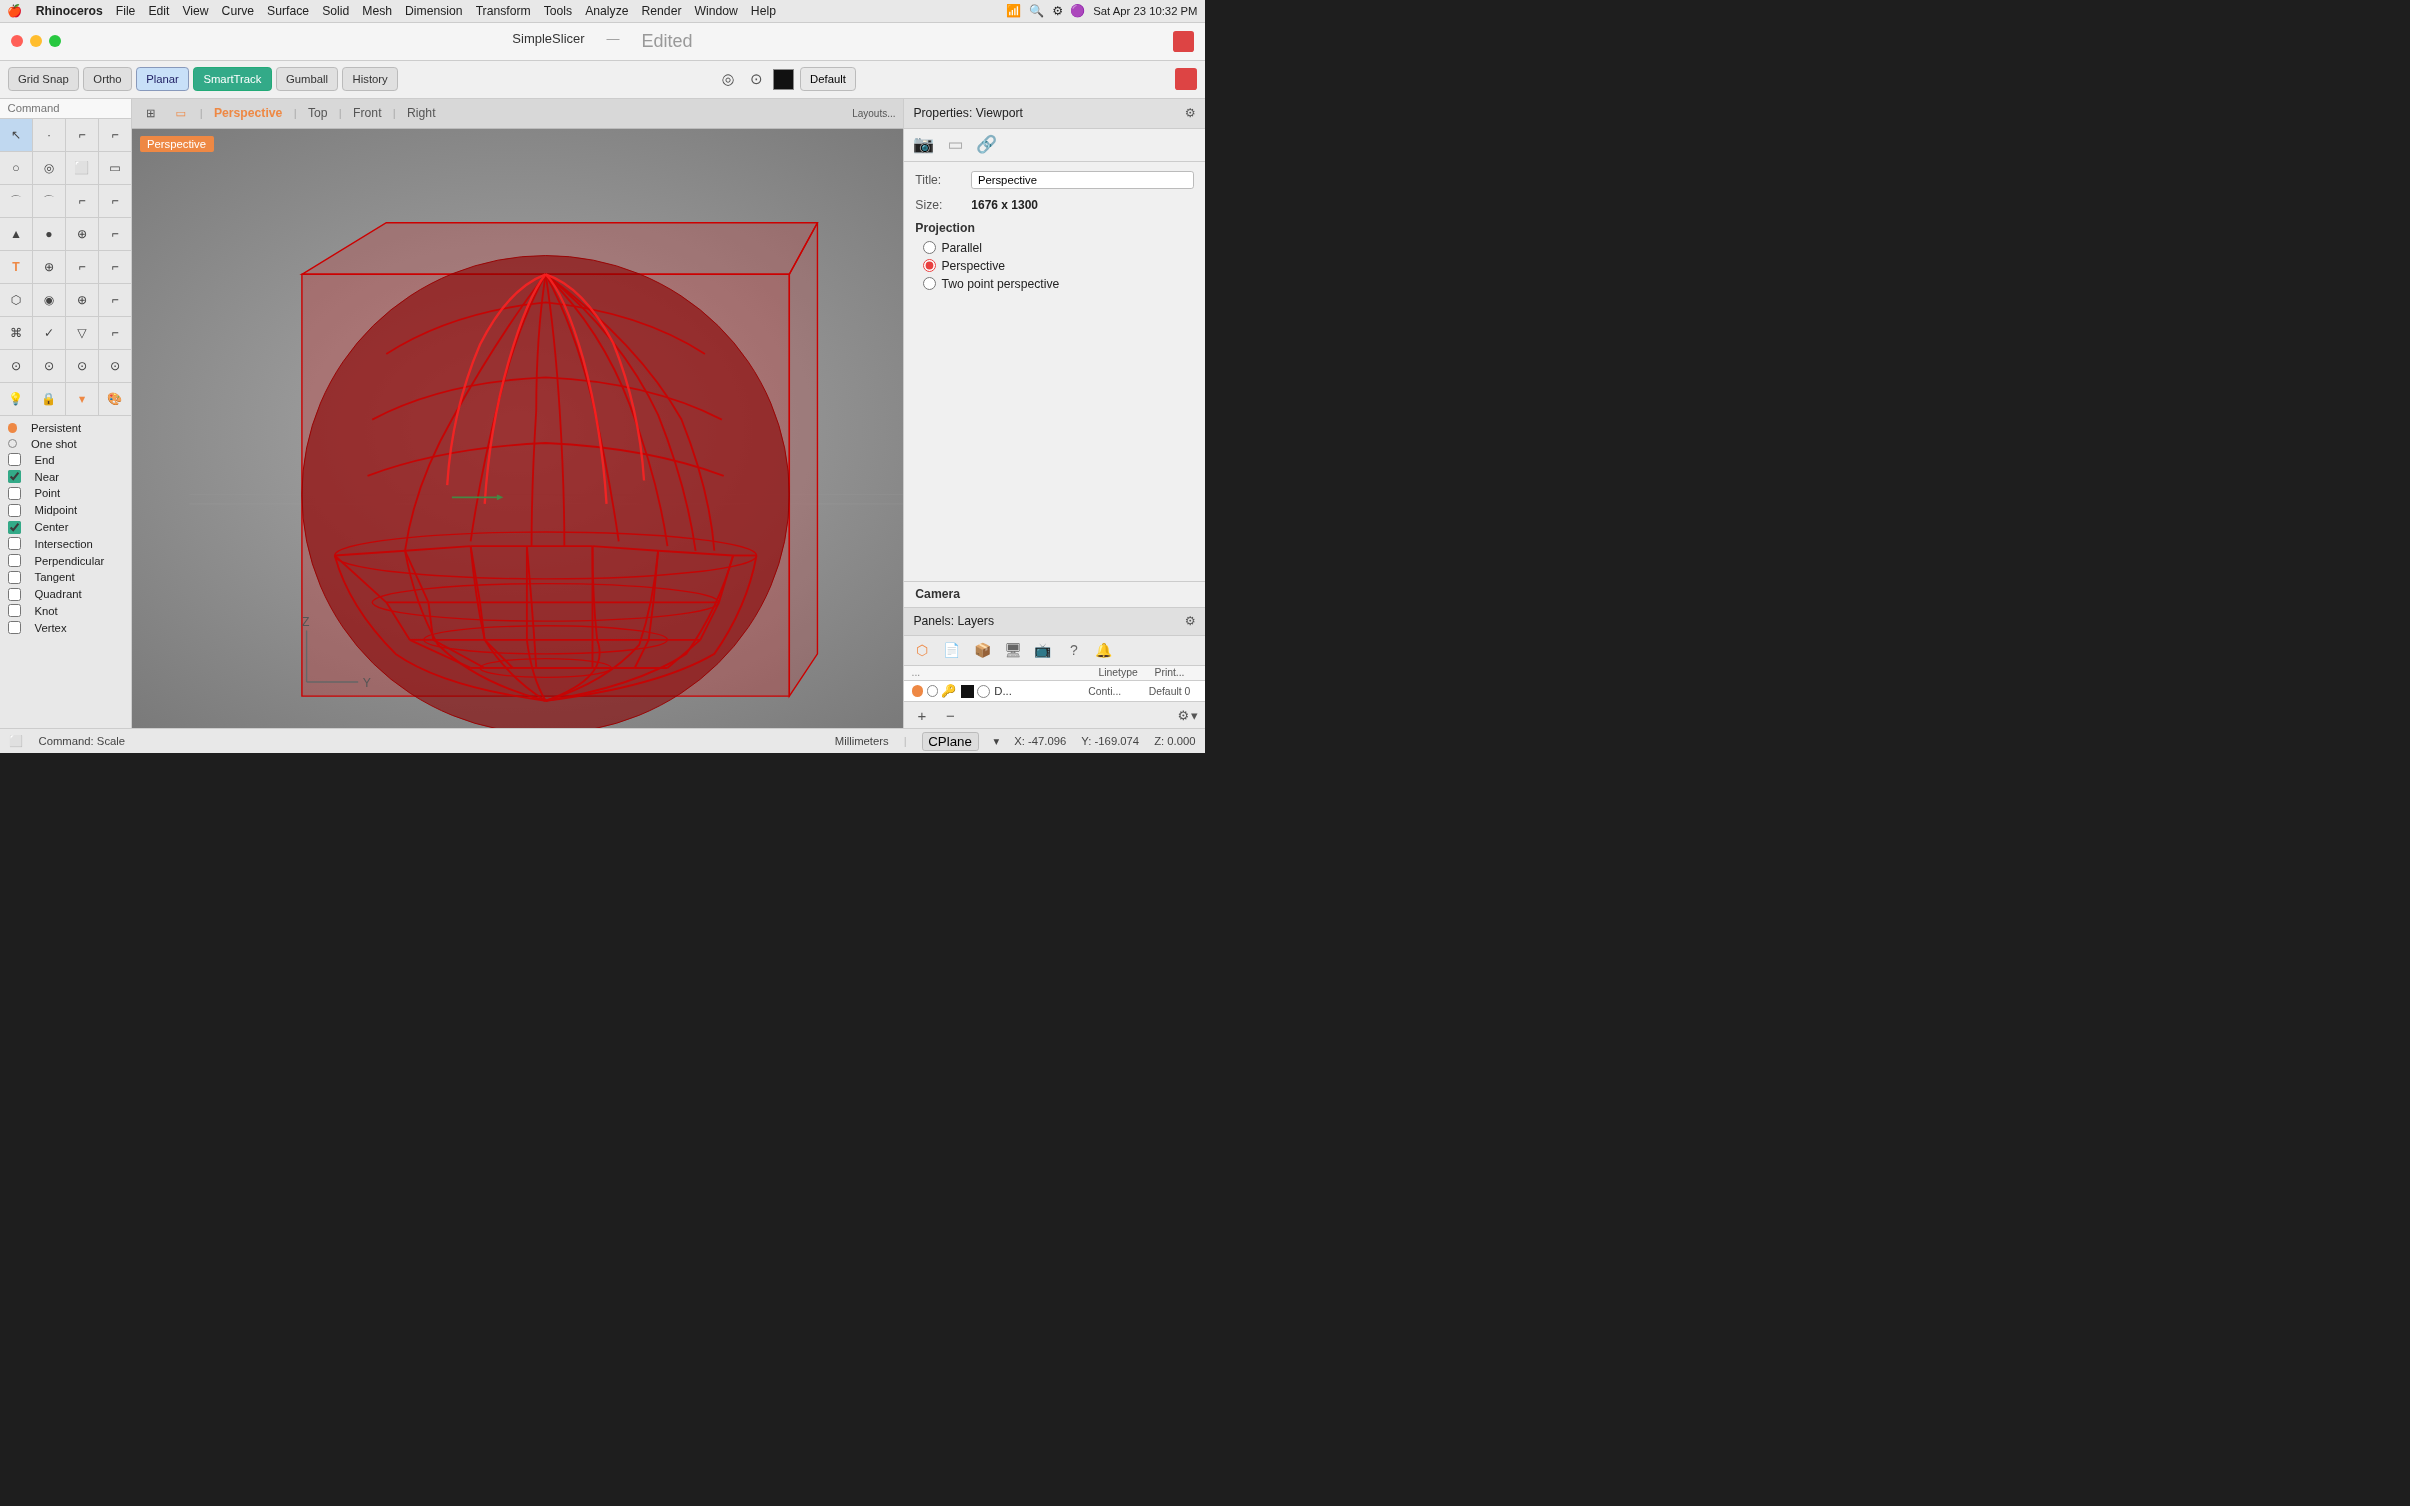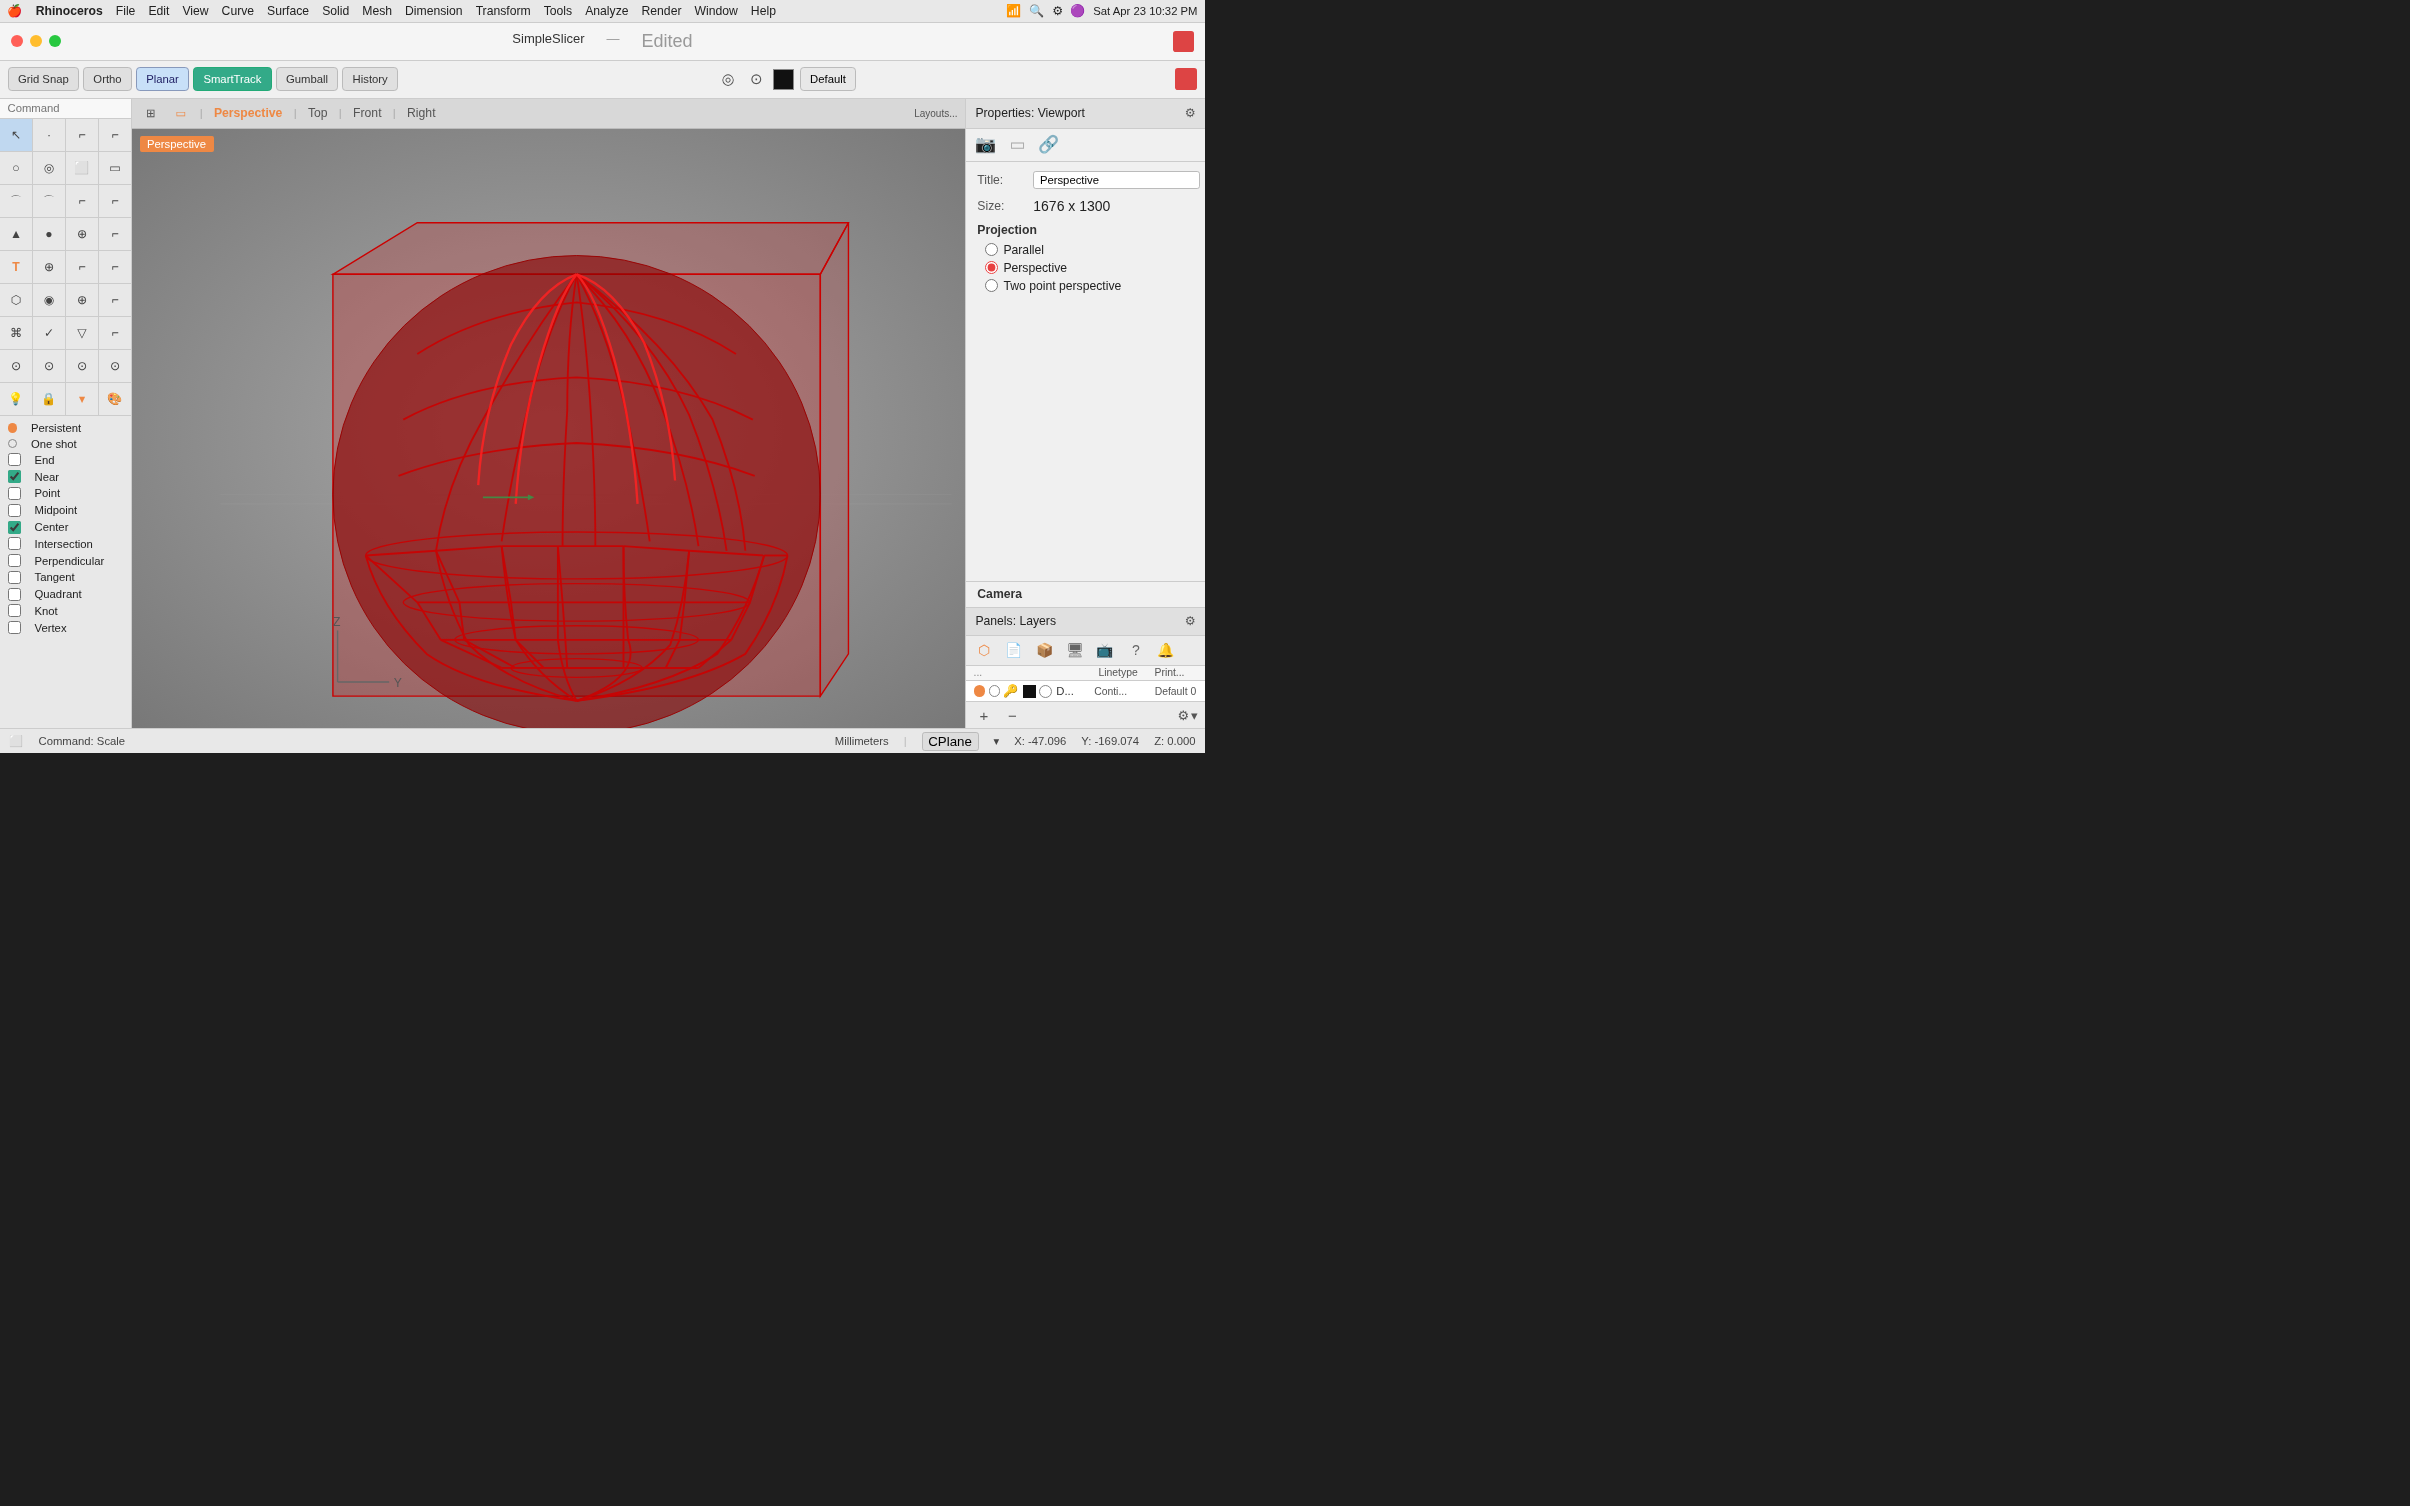--- a/index.html
+++ b/index.html
@@ -272,21 +272,21 @@
     }
 
     
     .axis-label {
       font-size: 13px;
       fill: #555;
     }
 
     
     #right-panel {
-      width: 240px;
+      width: 302px;
       background: #f0f0f0;
       border-left: 0.9px solid #ccc;
       display: flex;
       flex-direction: column;
       flex-shrink: 0;
     }
 
     
     #props-header {
       height: 30px;
@@ -849,21 +849,21 @@
       <span class="prop-icon inactive">🔗</span>
     </div>
 
     <div id="props-body">
       <div class="prop-row">
         <span class="prop-label">Title:</span>
         <input type="text" class="prop-value" value="Perspective" style="">
       </div>
       <div class="prop-row">
         <span class="prop-label">Size:</span>
-        <span style="font-size:14px;">1676 x 1300</span>
+        <span style="font-size:12px;font-weight:bold;">1676 x 1300</span>
       </div>
 
       <div class="prop-section-title">Projection</div>
       <div class="radio-group">
         <div class="radio-row">
           <input type="radio" name="projection" style="">
           <span>Parallel</span>
         </div>
         <div class="radio-row">
           <input type="radio" name="projection" checked="" style="accent-color: rgb(232, 64, 64);">

